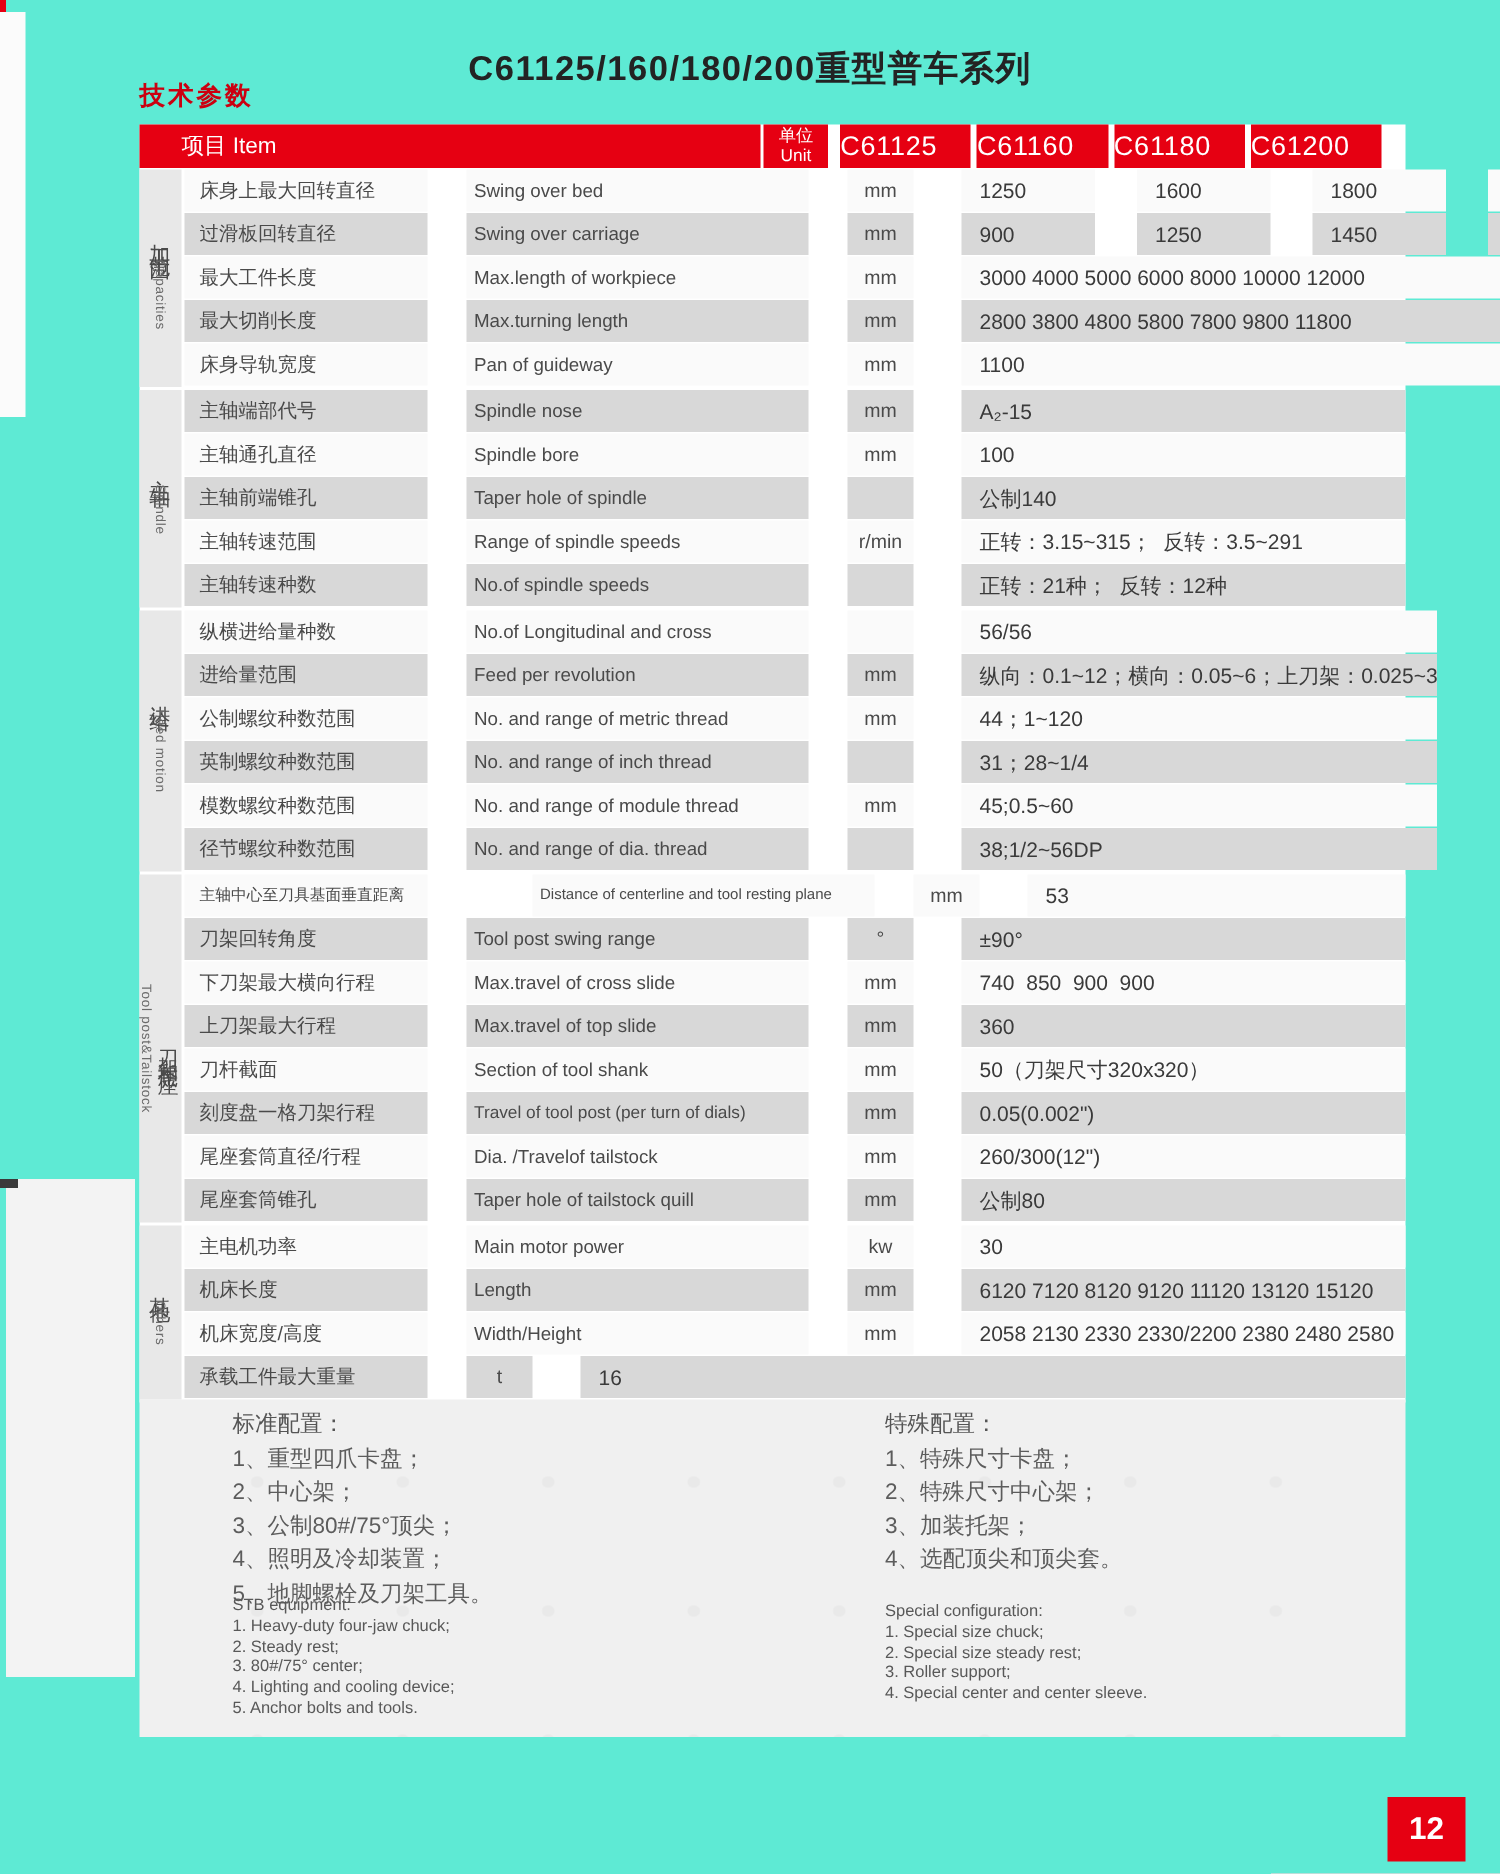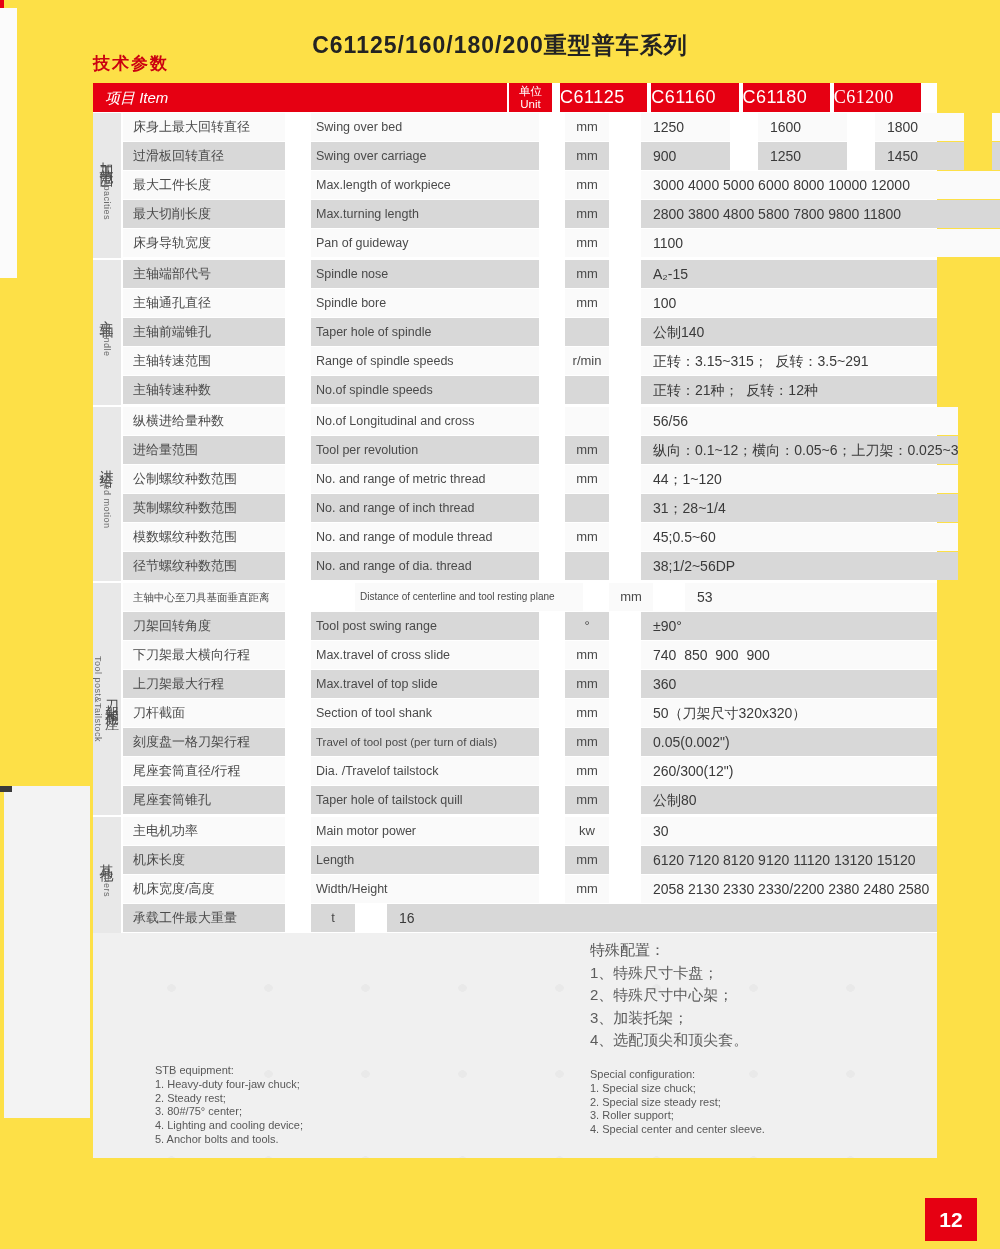--- a/index.html
+++ b/index.html
@@ -1,38 +1,38 @@
 <!DOCTYPE html>
 <html><head>
 <meta charset="utf-8">
 <style>
   * { margin:0; padding:0; box-sizing:border-box; }
   html,body { background:#cfcfcf; }
   .page {
     position:relative; width:1000px; height:1249px; margin:0 auto;
-    background:#fde047; overflow:hidden;
+    background:#5eead4; overflow:hidden;
     font-family:"Liberation Sans","DejaVu Sans",sans-serif;
   }
   
   .deco-red-corner { position:absolute; left:0; top:0; width:4px; height:34px; background:#e60012; }
   .deco-white-top  { position:absolute; left:0; top:8px;  width:17px; height:270px; background:#fbfbfb; }
   .deco-white-left { position:absolute; left:4px; top:786px; width:86px; height:332px; background:#f3f3f3; }
   .deco-dark-tick  { position:absolute; left:0; top:786px; width:12px; height:6px; background:#3a3a3a; }
 
   .tagline { position:absolute; left:93px; top:52px; font-size:17px; font-weight:bold; color:#cb0010; letter-spacing:2px; }
   .page-title { position:absolute; left:0; right:0; top:30px; text-align:center; font-size:23px; font-weight:bold; color:#232323; letter-spacing:1px; }
 
   
   .spec { position:absolute; left:93px; top:83px; width:844px; background:#ffffff; }
   .thead { display:flex; height:29px; margin-bottom:1px; }
   .thead > div { background:#e60012; color:#ffffff; }
-  .th-item  { width:422px; margin-right:2px; padding-left:12px; font-size:15px; line-height:29px;font-style:italic; }
+  .th-item  { width:422px; margin-right:2px; padding-left:28px; font-size:15px; line-height:29px; }
   .th-unit  { width:44px;  margin-right:8px; font-size:11.5px; line-height:12.5px; text-align:center; padding-top:2px; }
   .th-model { width:89px;  margin-right:4px; text-align:left; font-size:18px; line-height:29px; letter-spacing:0.5px; }
-  .th-model:last-child { margin-right:16px;font-family:Liberation Serif, serif; }
+  .th-model:last-child { margin-right:16px; }
 
   .section { display:flex; margin-bottom:2px; }
   .sec-label {
     width:28px; margin-right:2px; background:#e8e8e8;
     writing-mode:vertical-rl; text-orientation:mixed;
     display:flex; justify-content:center; align-items:center; gap:6px;
   }
   .sec-label.one { flex-direction:row; }
   .sec-label.two { flex-direction:column; gap:1px; }
   .lc { font-size:14px; color:#4a4a4a; letter-spacing:4px; }
@@ -190,21 +190,21 @@
           </div>
           <div class="rows">
             <div class="row rw">
               <div class="cell c-cn">纵横进给量种数</div>
               <div class="cell c-en">No.of Longitudinal and cross</div>
               <div class="cell c-unit"></div>
               <div class="cell c-span">56/56</div>
             </div>
             <div class="row rg">
               <div class="cell c-cn">进给量范围</div>
-              <div class="cell c-en">Tool per revolution</div>
+              <div class="cell c-en">Feed per revolution</div>
               <div class="cell c-unit">mm</div>
               <div class="cell c-span">纵向：0.1~12；横向：0.05~6；上刀架：0.025~3</div>
             </div>
             <div class="row rw">
               <div class="cell c-cn">公制螺纹种数范围</div>
               <div class="cell c-en">No. and range of metric thread</div>
               <div class="cell c-unit">mm</div>
               <div class="cell c-span">44；1~120</div>
             </div>
             <div class="row rg">
@@ -311,20 +311,30 @@
               <div class="cell c-cn">承载工件最大重量</div>
               <div class="cell c-unit">t</div>
               <div class="cell c-span">16</div>
             </div>
           </div>
         </div>
       </div>
   </div>
 
   <div class="config">
+    <div class="cfg-block cfg-std">
+      <div class="cfg-title">标准配置：</div>
+      <div id="std-items">
+          <div>1、重型四爪卡盘；</div>
+          <div>2、中心架；</div>
+          <div>3、公制80#/75°顶尖；</div>
+          <div>4、照明及冷却装置；</div>
+          <div>5、地脚螺栓及刀架工具。</div>
+        </div>
+    </div>
     <div class="cfg-block cfg-sp">
       <div class="cfg-title">特殊配置：</div>
       <div id="sp-items">
           <div>1、特殊尺寸卡盘；</div>
           <div>2、特殊尺寸中心架；</div>
           <div>3、加装托架；</div>
           <div>4、选配顶尖和顶尖套。</div>
         </div>
     </div>
     <div class="cfg-en cfg-std-en">

